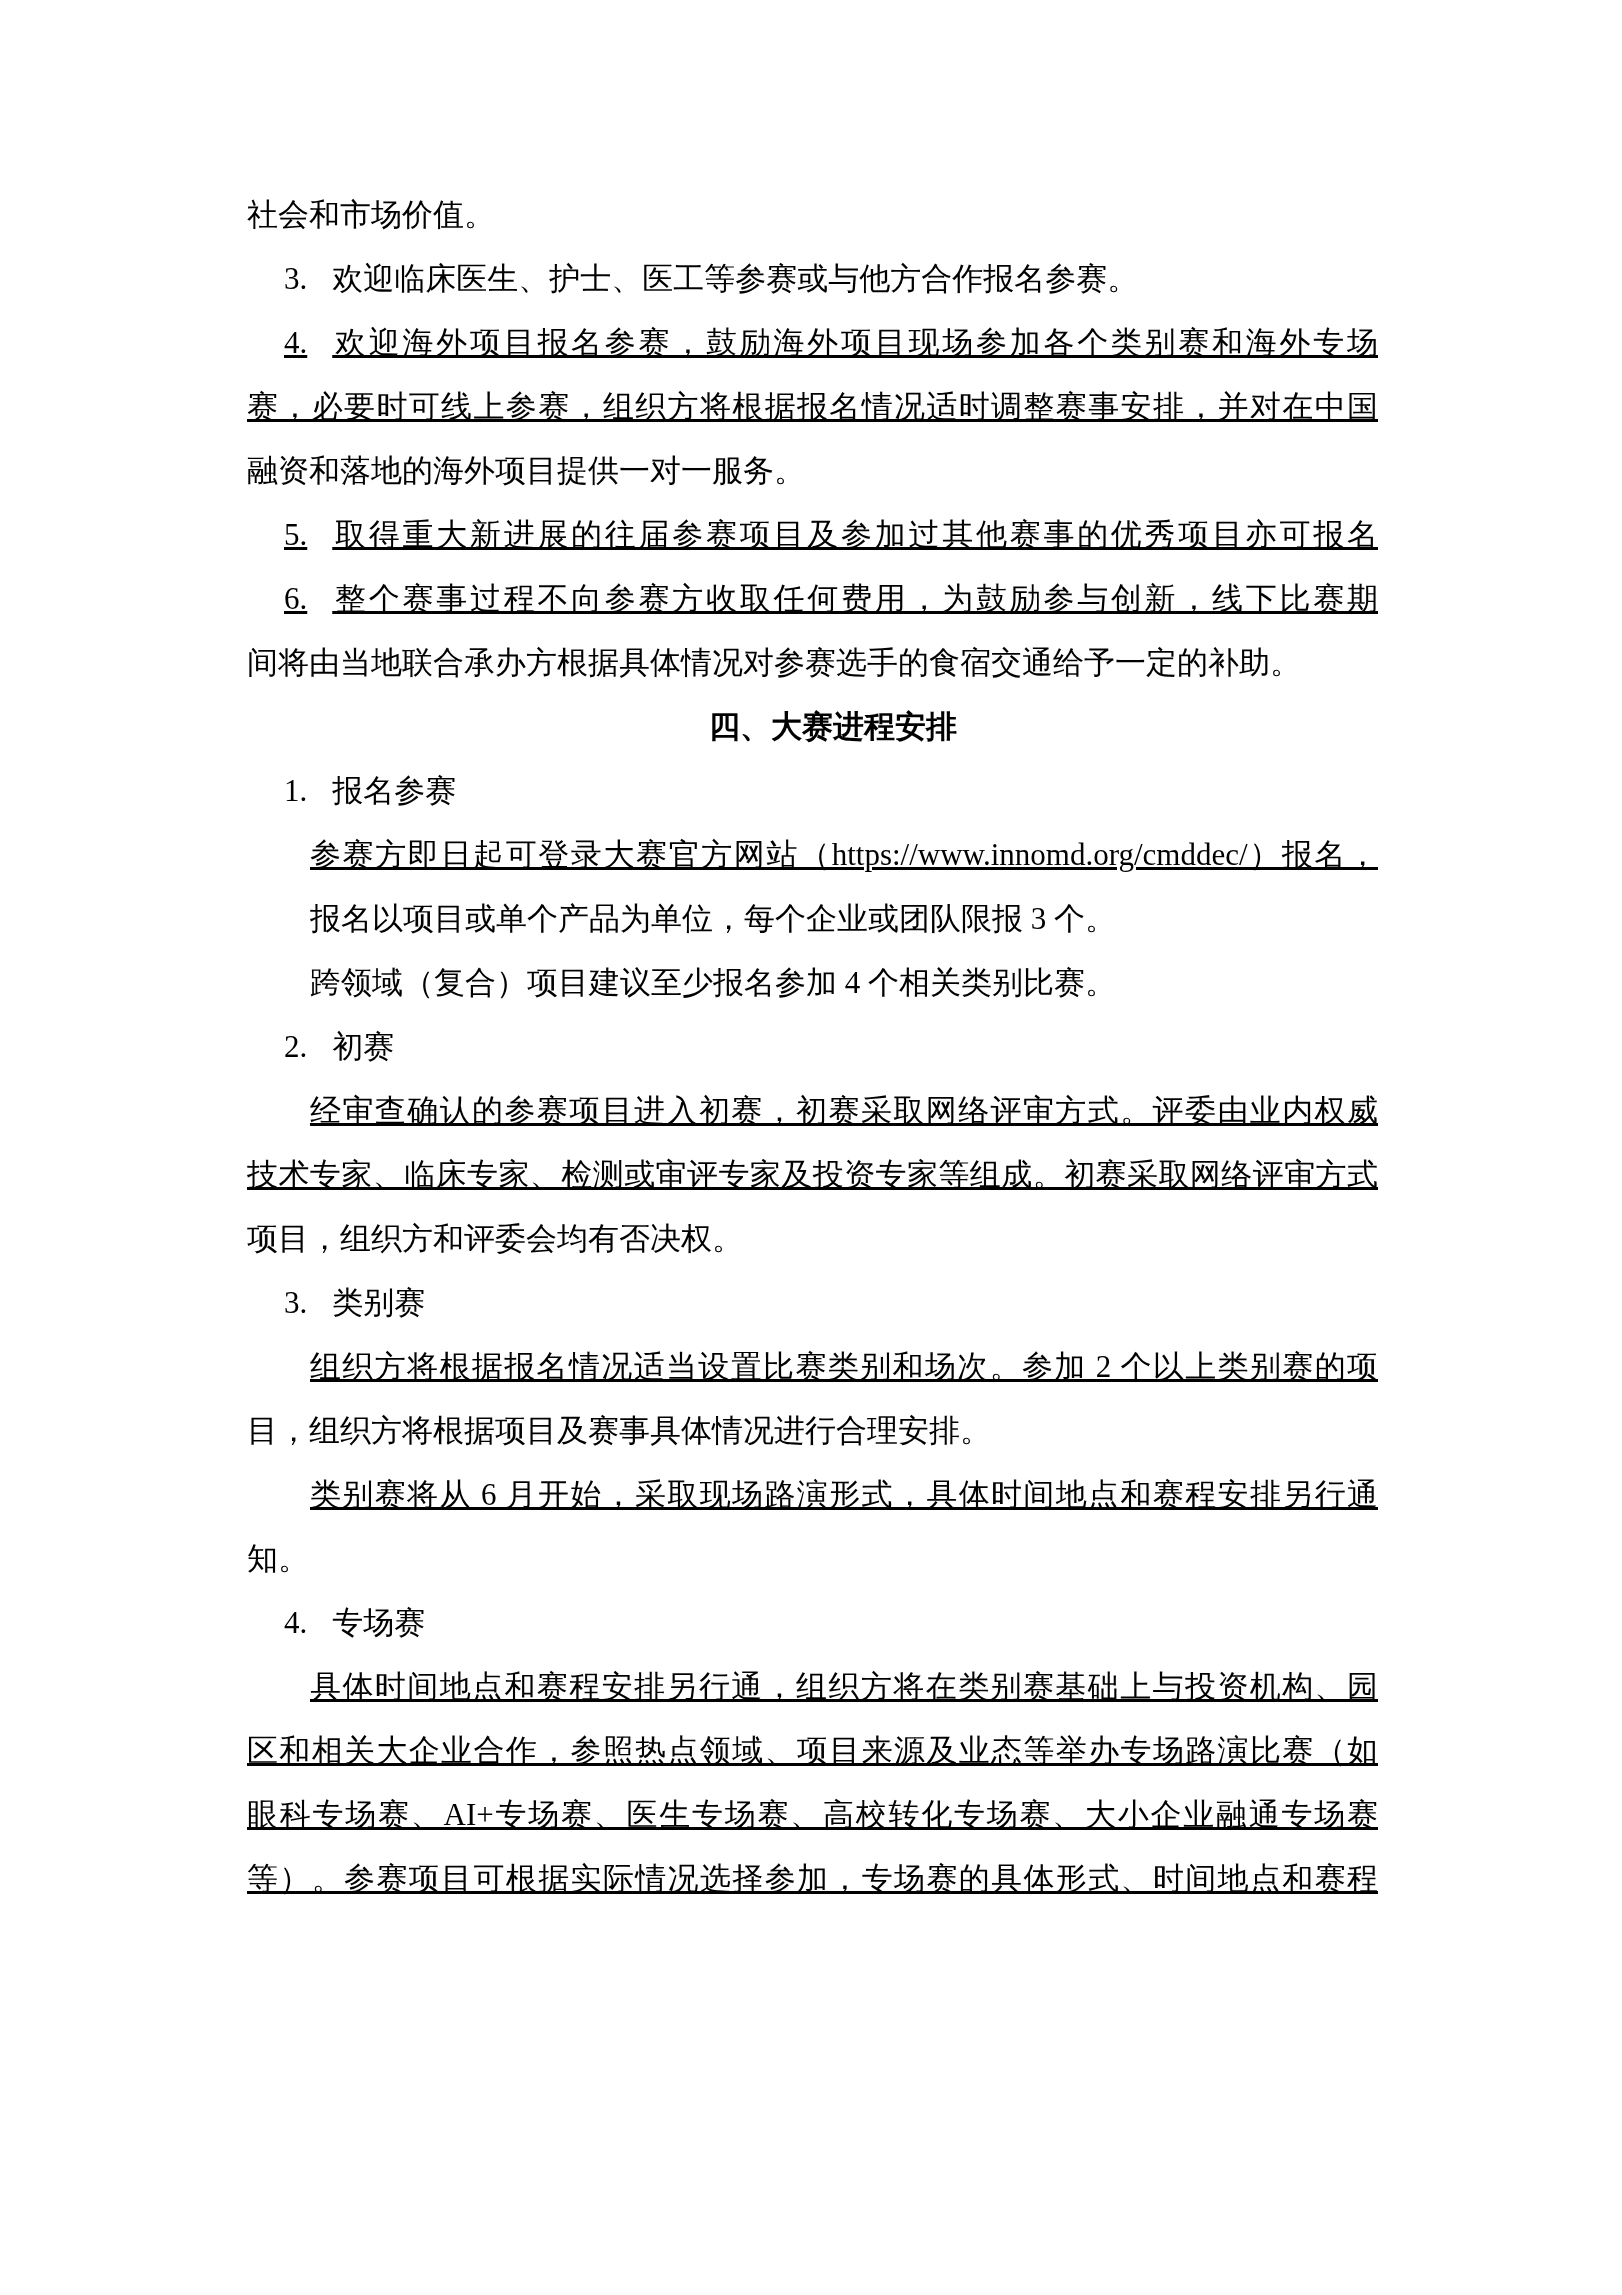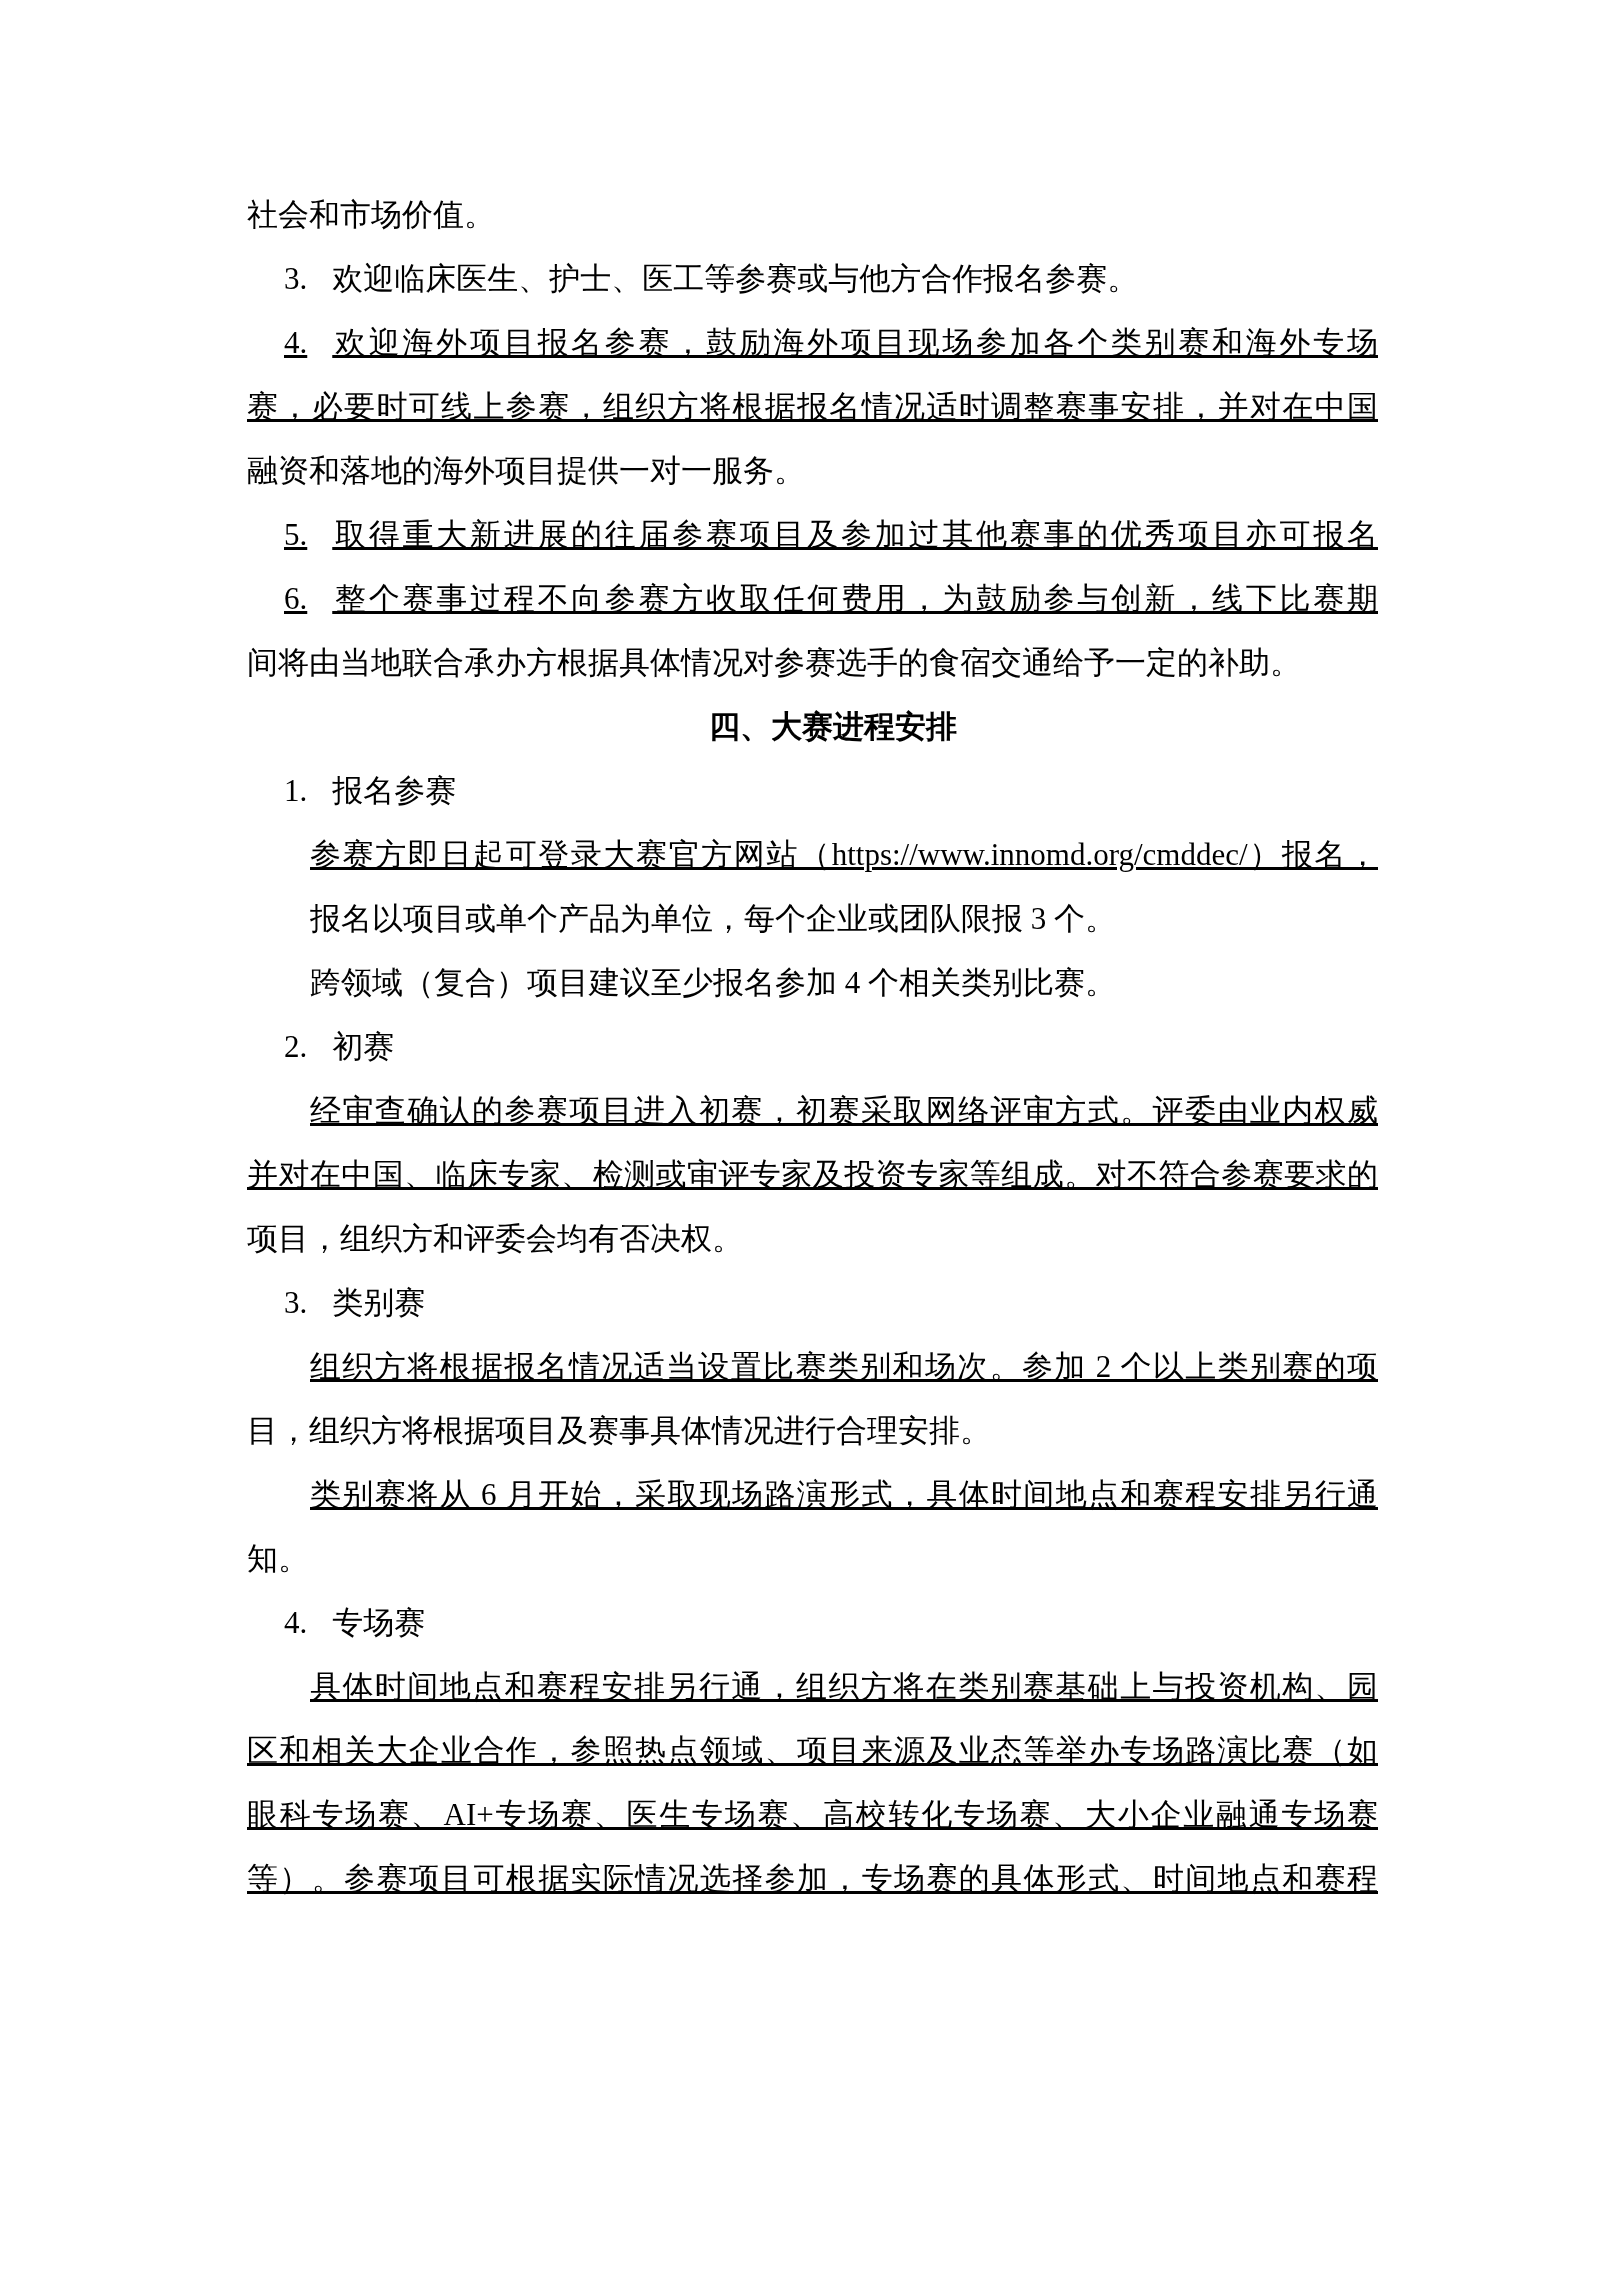--- a/index.html
+++ b/index.html
@@ -50,21 +50,21 @@
       <div class="ln item j"><span class="num">5.</span><span>取得重大新进展的往届参赛项目及参加过其他赛事的优秀项目亦可报名</span></div>
       <div class="ln item j"><span class="num">6.</span><span>整个赛事过程不向参赛方收取任何费用，为鼓励参与创新，线下比赛期</span></div>
       <div class="ln cont">间将由当地联合承办方根据具体情况对参赛选手的食宿交通给予一定的补助。</div>
       <div class="ln heading">四、大赛进程安排</div>
       <div class="ln item"><span class="num">1.</span><span>报名参赛</span></div>
       <div class="ln first j">参赛方即日起可登录大赛官方网站（https://www.innomd.org/cmddec/）报名，</div>
       <div class="ln first">报名以项目或单个产品为单位，每个企业或团队限报 3 个。</div>
       <div class="ln first">跨领域（复合）项目建议至少报名参加 4 个相关类别比赛。</div>
       <div class="ln item"><span class="num">2.</span><span>初赛</span></div>
       <div class="ln first j">经审查确认的参赛项目进入初赛，初赛采取网络评审方式。评委由业内权威</div>
-      <div class="ln cont j">并对在中国、临床专家、检测或审评专家及投资专家等组成。对不符合参赛要求的</div>
+      <div class="ln cont j">技术专家、临床专家、检测或审评专家及投资专家等组成。初赛采取网络评审方式</div>
       <div class="ln cont">项目，组织方和评委会均有否决权。</div>
       <div class="ln item"><span class="num">3.</span><span>类别赛</span></div>
       <div class="ln first j">组织方将根据报名情况适当设置比赛类别和场次。参加 2 个以上类别赛的项</div>
       <div class="ln cont">目，组织方将根据项目及赛事具体情况进行合理安排。</div>
       <div class="ln first j">类别赛将从 6 月开始，采取现场路演形式，具体时间地点和赛程安排另行通</div>
       <div class="ln cont">知。</div>
       <div class="ln item"><span class="num">4.</span><span>专场赛</span></div>
       <div class="ln first j">具体时间地点和赛程安排另行通，组织方将在类别赛基础上与投资机构、园</div>
       <div class="ln cont j">区和相关大企业合作，参照热点领域、项目来源及业态等举办专场路演比赛（如</div>
       <div class="ln cont j">眼科专场赛、AI+专场赛、医生专场赛、高校转化专场赛、大小企业融通专场赛</div>

